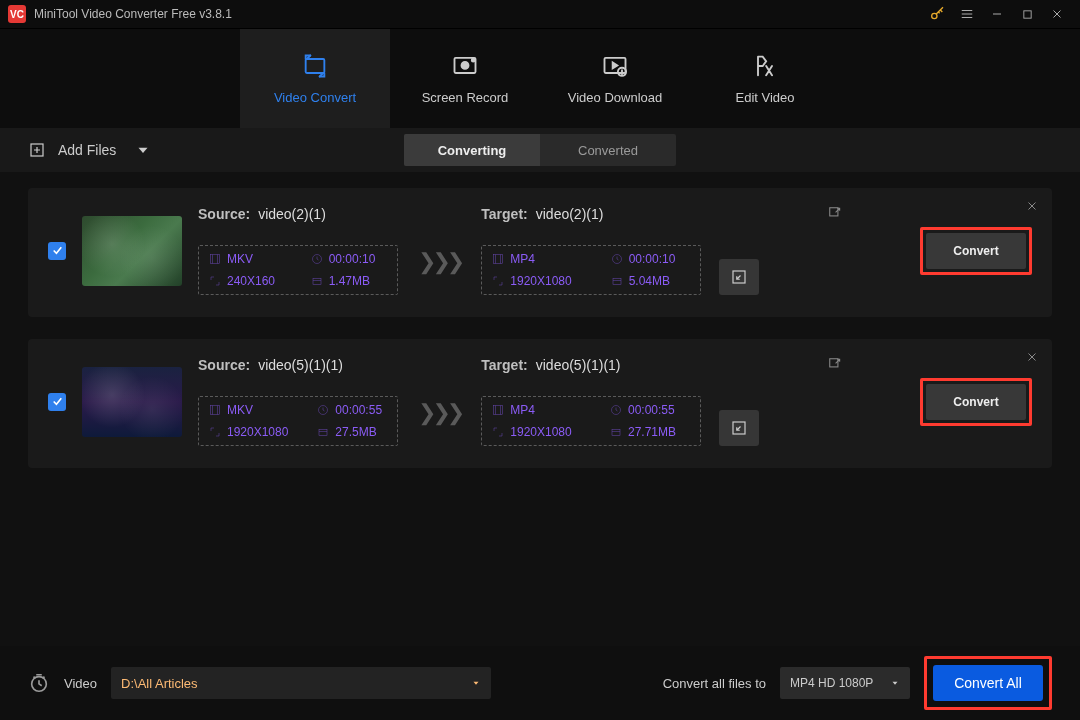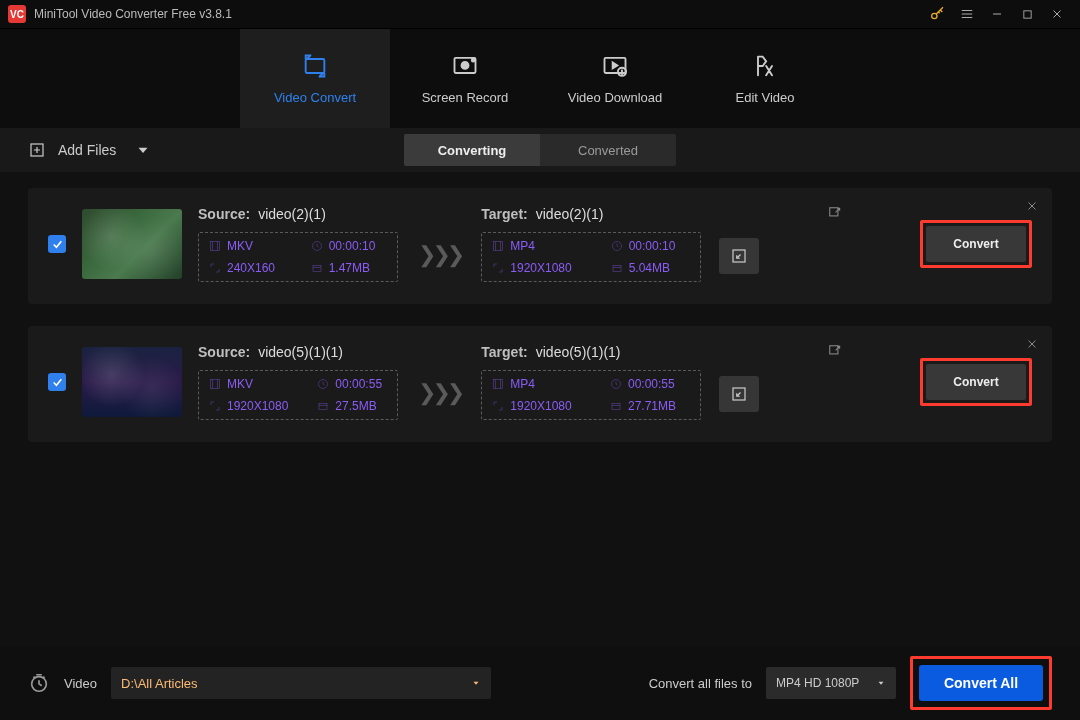--- a/index.html
+++ b/index.html
@@ -45,46 +45,46 @@
   .seg-btn{width:136px;height:32px;display:flex;align-items:center;justify-content:center;font-size:13px;color:#9a9a9a;cursor:pointer;}
   .seg-btn.active{background:#3b3b3b;color:#eee;font-weight:600;}
 
   
   .list{flex:1;overflow:auto;padding:16px 28px 0;display:flex;flex-direction:column;gap:22px;}
   .row{background:var(--panel);border-radius:4px;padding:18px 20px 22px;display:flex;align-items:center;gap:16px;position:relative;}
   .chk{width:18px;height:18px;border-radius:3px;background:var(--accent);display:flex;align-items:center;justify-content:center;cursor:pointer;flex-shrink:0;}
   .thumb{width:100px;height:70px;border-radius:3px;flex-shrink:0;background:linear-gradient(135deg,#2e4a2e 0%,#3b6b3e 40%,#4a7a4e 60%,#224028 100%);position:relative;overflow:hidden;}
   .thumb.dark{background:linear-gradient(180deg,#1a2240 0%,#2a1a4a 50%,#0e1a3a 100%);}
   .thumb::after{content:"";position:absolute;inset:0;background:radial-gradient(circle at 30% 40%,rgba(255,255,255,.15),transparent 40%),radial-gradient(circle at 70% 60%,rgba(255,255,255,.08),transparent 40%);}
-  .midcol{display:flex;flex-direction:column;gap:6px;flex-shrink:0;}
+  .midcol{display:flex;flex-direction:column;gap:19px;flex-shrink:0;}
   .filelabel{font-size:14px;color:#bfbfbf;display:flex;gap:8px;margin-bottom:4px;}
   .filelabel .k{font-weight:600;}
   .filelabel .v{color:#ddd;}
   .infobox{border:1px dashed #5a5a5a;border-radius:2px;padding:6px 10px;display:grid;grid-template-columns:auto auto;grid-template-rows:auto auto;column-gap:24px;row-gap:8px;min-width:200px;}
   .infobox.wide{min-width:220px;}
   .infocell{display:flex;align-items:center;gap:6px;font-size:12px;color:#8b5cf6;}
   .infocell svg{width:12px;height:12px;flex-shrink:0;opacity:.7;}
   .arrows{display:flex;align-items:center;color:#5a5a5a;font-size:22px;letter-spacing:-4px;margin:22px 4px 0;}
-  .tgt-wrap{display:flex;align-items:center;gap:10px;}
+  .tgt-wrap{display:flex;align-items:flex-end;gap:10px;}
   .edit-target-icon{color:#8a8a8a;cursor:pointer;margin-top:2px;}
   .preset-btn{width:40px;height:36px;margin-top:24px;margin-left:8px;background:#363636;border-radius:3px;display:flex;align-items:center;justify-content:center;cursor:pointer;}
   .close-row{position:absolute;top:12px;right:14px;color:#8a8a8a;cursor:pointer;}
   .convert-btn{margin-left:auto;background:#383838;color:#eee;border:none;width:100px;height:36px;font-size:12px;font-weight:600;border-radius:2px;cursor:pointer;}
   .hl-box{border:3px solid var(--highlight);padding:3px;border-radius:2px;margin-left:auto;}
   .hl-box .convert-btn{margin-left:0;}
 
   
   .footer{height:74px;background:#0f0f0f;display:flex;align-items:center;padding:0 28px;gap:14px;position:relative;}
   .clock-icon{color:#9a9a9a;}
   .out-label{font-size:13px;color:#ccc;}
   .out-select{flex:0 0 380px;height:32px;background:#232323;border-radius:2px;display:flex;align-items:center;padding:0 10px;color:#fdba74;font-size:13px;cursor:pointer;justify-content:space-between;}
   .footer-spacer{flex:1;}
   .allfmt-label{font-size:13px;color:#ccc;}
   .fmt-select{width:130px;height:32px;background:#2b2b2b;border-radius:2px;display:flex;align-items:center;justify-content:space-between;padding:0 10px;font-size:12px;color:#ccc;cursor:pointer;}
-  .convert-all{background:var(--accent2);color:#fff;border:none;width:124px;height:36px;font-weight:700;font-size:14px;border-radius:3px;cursor:pointer;}
+  .convert-all{background:var(--accent2);color:#fff;border:none;width:110px;height:36px;font-weight:400;font-size:14px;border-radius:3px;cursor:pointer;}
   .hl-footer{border:3px solid var(--highlight);padding:6px;border-radius:2px;}
 
   svg{display:block;}
 </style>
 </head>
 <body>
 
 <div class="window">
 
   <div class="titlebar">

